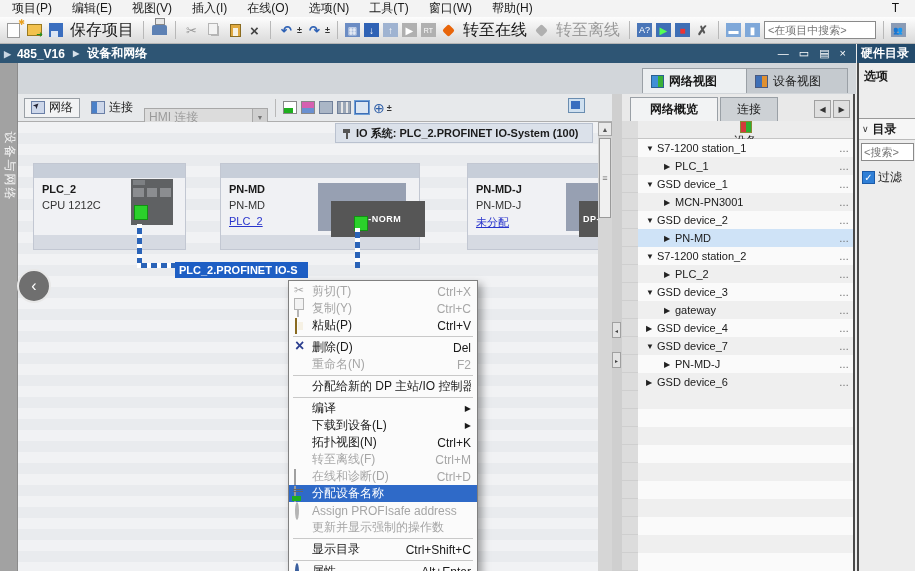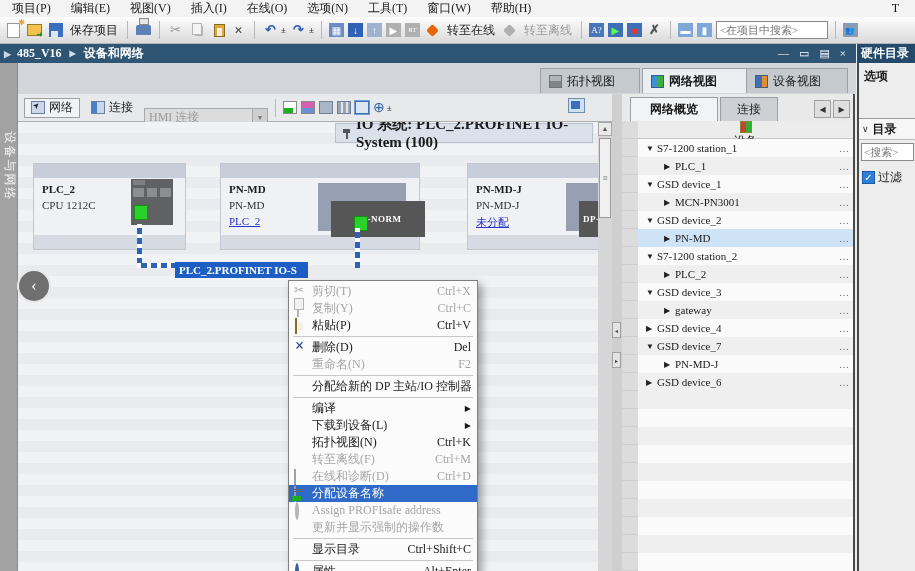--- a/index.html
+++ b/index.html
@@ -1,30 +1,30 @@
 <!DOCTYPE html>
 <html><head>
 <meta charset="utf-8">
 <style>
   * { margin:0; padding:0; box-sizing:border-box; }
   html,body { background:#888; }
   .window { position:relative; width:915px; height:571px; overflow:hidden;
-            font-family:Liberation Serif, serif; background:#ececec;
+            font-family:Liberation Sans, sans-serif; background:#ececec;
             font-size:12px; color:#1a1a1a; }
 
   
   .menubar { position:absolute; left:0; top:0; width:100%; height:17px; background:#f3f3f3;
              display:flex; align-items:center; padding-left:2px; }
   .menubar span { padding:0 10px; font-size:12px; cursor:default; }
 
   
   .toolbar { position:absolute; left:0; top:17px; width:100%; height:27px;
              background:linear-gradient(#fdfdfd,#dadada); border-bottom:1px solid #b5b5b5;
              display:flex; align-items:center; gap:4px; padding:0 5px; }
-  .tbtxt { font-size:12px; padding:0 2px; }
+  .tbtxt { font-size:16px; padding:0 2px; }
   .tbtxt.dim { color:#9a9a9a; }
   .tsep { width:1px; height:18px; background:#b8b8b8; margin:0 3px; }
   .ti { width:17px; height:16px; display:inline-flex; align-items:center; justify-content:center;
         font-size:13px; position:relative; flex:none; }
   .ti-page { background:#fefefe; border:1px solid #9a9a9a; width:13px; height:15px; }
   .ti-page::after { content:"✱"; color:#e8a020; font-size:8px; position:absolute; right:-3px; top:-4px; }
   .ti-folder { background:#f2c14e; border:1px solid #9a7a20; width:15px; height:12px; }
   .ti-folder::after { content:"➜"; color:#1f8f1f; font-size:8px; position:absolute; right:0; bottom:-1px; }
   .ti-save { background:#3a6ebf; width:14px; height:14px; }
   .ti-save::after { content:""; position:absolute; left:4px; bottom:1px; width:7px; height:6px; background:#dce6f4; }
@@ -105,21 +105,21 @@
 
   .float-icon { position:absolute; left:568px; top:98px; width:17px; height:15px; background:#cfe0f0;
                 border:1px solid #6a8db0; }
   .float-icon::after { content:""; position:absolute; left:2px; top:2px; width:9px; height:8px; background:#3a6ebf; }
 
   
   .canvas { position:absolute; left:18px; top:122px; width:580px; height:449px; overflow:hidden;
             background:repeating-linear-gradient(180deg,#f1f2f4 0 11px,#e9ebee 11px 22px); }
   .pill { position:absolute; left:317px; top:1px; width:258px; height:20px; background:#dbe1ea;
           border:1px solid #b9c1cf; display:flex; align-items:center; gap:5px; padding:0 6px;
-          font-weight:bold; font-size:15px; }
+          font-weight:bold; font-size:11px; }
   .pin { position:relative; width:9px; height:11px; flex:none; }
   .pin::before { content:""; position:absolute; top:1px; left:1px; width:7px; height:4px; background:#555; }
   .pin::after { content:""; position:absolute; top:5px; left:4px; width:2px; height:6px; background:#555; }
 
   .card { position:absolute; top:41px; height:87px; background:#d6dae2; border:1px solid #c2c7d2; }
   .chead { height:14px; background:#c7ced9; }
   .cbody { position:absolute; top:14px; left:0; right:0; bottom:14px; background:#f0f1f4; }
   .dname { position:absolute; left:8px; top:19px; font-weight:bold; font-size:11px; }
   .dtype { position:absolute; left:8px; top:35px; font-size:11px; color:#333; }
   .dlink { position:absolute; left:8px; top:51px; font-size:11px; color:#2a35cc; text-decoration:underline; }
@@ -309,24 +309,20 @@
       <span>过滤</span>
     </div>
   </div>
 
   <div class="sidebar">
     <div class="side-label">设备与网络</div>
   </div>
   <div class="collapse-btn">‹</div>
 
   <div class="estrip">
-    <div class="vtab" style="left:522px;width:100px">
-      <span class="vti vti-topo"></span>
-      <span>拓扑视图</span>
-    </div>
     <div class="vtab active" style="left:624px;width:116px">
       <span class="vti vti-net"></span>
       <span>网络视图</span>
     </div>
     <div class="vtab" style="left:728px;width:102px">
       <span class="vti vti-dev"></span>
       <span>设备视图</span>
     </div>
   </div>
 

